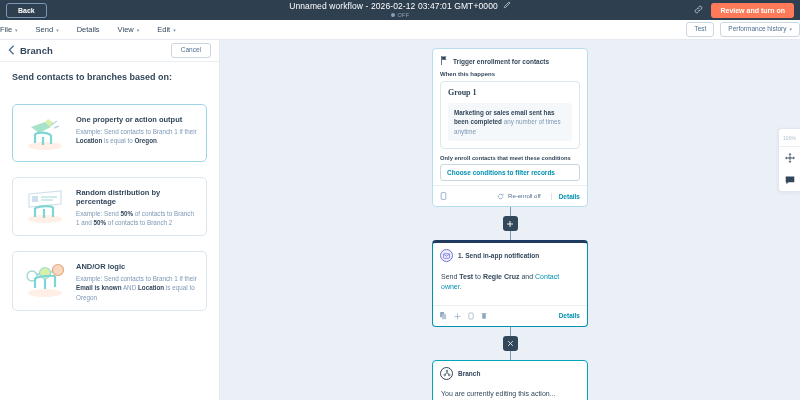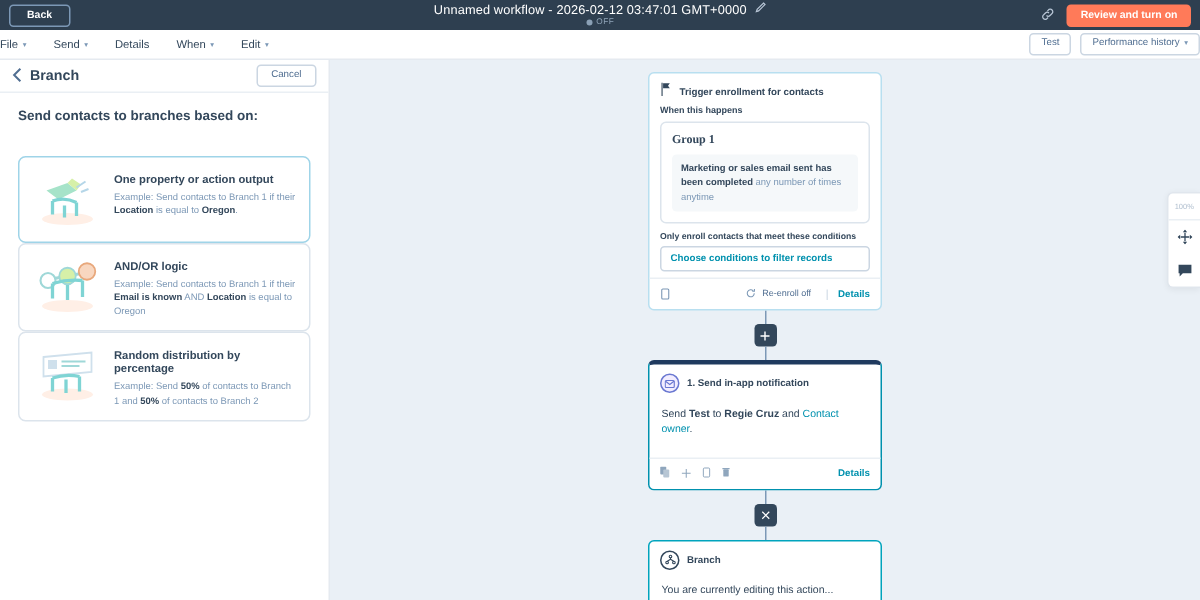--- a/index.html
+++ b/index.html
@@ -105,21 +105,21 @@
   .panel-title { font-size: 9.5px; font-weight: bold; color: #33475b; }
   .cancel-btn {
     margin-left: auto; border: 1px solid #cbd6e2; background: #fff; color: #506e91;
     border-radius: 3px; font-size: 6.5px; padding: 3px 9px; cursor: pointer; line-height: 1;
   }
   .panel-body { padding: 10px 12px; overflow: hidden; }
   .panel-heading { font-size: 9px; font-weight: bold; color: #33475b; margin-bottom: 22px; }
 
   .opt-card {
     border: 1px solid #dce4ec; border-radius: 5px; padding: 8px 8px;
-    display: flex; gap: 7px; margin-bottom: 0; cursor: pointer; background: #fff;
+    display: flex; gap: 7px; margin-bottom: 15px; cursor: pointer; background: #fff;
     align-items: flex-start;
   }
   .opt-card.selected { border-color: #9fd4e8; }
   .opt-illus { width: 48px; height: 40px; flex: 0 0 48px; }
   .opt-text { padding-top: 2px; }
   .opt-title { font-size: 7.5px; font-weight: bold; color: #33475b; margin-bottom: 3px; }
   .opt-desc { font-size: 6.3px; color: #7c98b6; line-height: 1.45; }
   .opt-desc b { color: #33475b; font-weight: bold; }
 
   
@@ -253,21 +253,21 @@
     <span class="caret">▾</span>
   </div>
   <div class="menu-item">
     <span>Send</span>
     <span class="caret">▾</span>
   </div>
   <div class="menu-item">
     <span>Details</span>
   </div>
   <div class="menu-item">
-    <span>When</span>
+    <span>View</span>
     <span class="caret">▾</span>
   </div>
   <div class="menu-item">
     <span>Edit</span>
     <span class="caret">▾</span>
   </div>
 
   <div class="menubar-right">
     <button class="ghost-btn">
       <span>Test</span>
@@ -310,48 +310,48 @@
         <span class="opt-text">
           <span class="opt-title" style="display:block">One property or action output</span>
           <span class="opt-desc" style="display:block"><span>Example: Send contacts to Branch 1 if their </span><b>Location</b><span> is equal to </span><b>Oregon</b><span>.</span></span>
         </span>
       </div>
 
       <div class="opt-card">
         <span class="opt-illus">
           <svg viewBox="0 0 48 40" width="48" height="40">
             <ellipse cx="24" cy="33" rx="17" ry="4" fill="#ffefe6"></ellipse>
+            <path d="M8 8 L40 5 L40 18 L8 21 Z" fill="#ffffff" stroke="#cfe0ec" stroke-width="1.2"></path>
+            <rect x="11" y="10" width="6" height="6" fill="#cfe0ec"></rect>
+            <path d="M20 11 h16 M20 14 h12" stroke="#9fd8d8" stroke-width="1.2"></path>
+            <path d="M14 22 v9 M23 23 v9 M32 21 v10" stroke="#7fd4d4" stroke-width="2.2" fill="none"></path>
+            <path d="M14 22 q9 -3 18 -1" stroke="#7fd4d4" stroke-width="2.2" fill="none"></path>
+          </svg>
+        </span>
+        <span class="opt-text">
+          <span class="opt-title" style="display:block">Random distribution by percentage</span>
+          <span class="opt-desc" style="display:block"><span>Example: Send </span><b>50%</b><span> of contacts to Branch 1 and </span><b>50%</b><span> of contacts to Branch 2</span></span>
+        </span>
+      </div>
+
+      <div class="opt-card">
+        <span class="opt-illus">
+          <svg viewBox="0 0 48 40" width="48" height="40">
+            <ellipse cx="24" cy="33" rx="17" ry="4" fill="#ffefe6"></ellipse>
             <path d="M8 16 L40 10" stroke="#9fd8d8" stroke-width="2"></path>
             <circle cx="11" cy="16" r="5" fill="#ffffff" stroke="#9fd8d8" stroke-width="1.4"></circle>
             <circle cx="24" cy="13" r="5.5" fill="#d6f0a8" stroke="#9fd8d8" stroke-width="1.2"></circle>
             <circle cx="37" cy="10" r="5.5" fill="#f8d7c0" stroke="#e8a87c" stroke-width="1.2"></circle>
             <path d="M14 18 v10 M24 19 v10 M34 16 v11" stroke="#7fd4d4" stroke-width="2.2" fill="none"></path>
             <path d="M14 18 q10 -3 20 -2" stroke="#7fd4d4" stroke-width="2.2" fill="none"></path>
           </svg>
         </span>
         <span class="opt-text">
           <span class="opt-title" style="display:block">AND/OR logic</span>
           <span class="opt-desc" style="display:block"><span>Example: Send contacts to Branch 1 if their </span><b>Email is known</b><span> AND </span><b>Location</b><span> is equal to Oregon</span></span>
-        </span>
-      </div>
-
-      <div class="opt-card">
-        <span class="opt-illus">
-          <svg viewBox="0 0 48 40" width="48" height="40">
-            <ellipse cx="24" cy="33" rx="17" ry="4" fill="#ffefe6"></ellipse>
-            <path d="M8 8 L40 5 L40 18 L8 21 Z" fill="#ffffff" stroke="#cfe0ec" stroke-width="1.2"></path>
-            <rect x="11" y="10" width="6" height="6" fill="#cfe0ec"></rect>
-            <path d="M20 11 h16 M20 14 h12" stroke="#9fd8d8" stroke-width="1.2"></path>
-            <path d="M14 22 v9 M23 23 v9 M32 21 v10" stroke="#7fd4d4" stroke-width="2.2" fill="none"></path>
-            <path d="M14 22 q9 -3 18 -1" stroke="#7fd4d4" stroke-width="2.2" fill="none"></path>
-          </svg>
-        </span>
-        <span class="opt-text">
-          <span class="opt-title" style="display:block">Random distribution by percentage</span>
-          <span class="opt-desc" style="display:block"><span>Example: Send </span><b>50%</b><span> of contacts to Branch 1 and </span><b>50%</b><span> of contacts to Branch 2</span></span>
         </span>
       </div>
     </div>
   </div>
 
   <div class="canvas">
     <div class="flow">
 
       <div class="node trigger">
         <div class="node-head">

